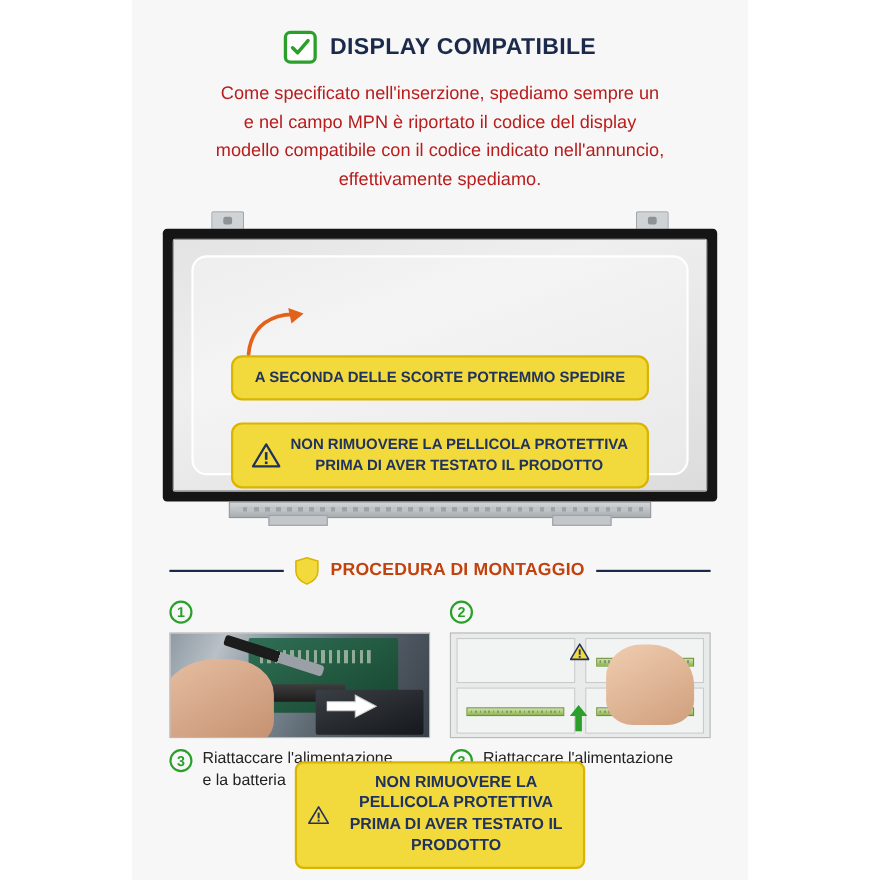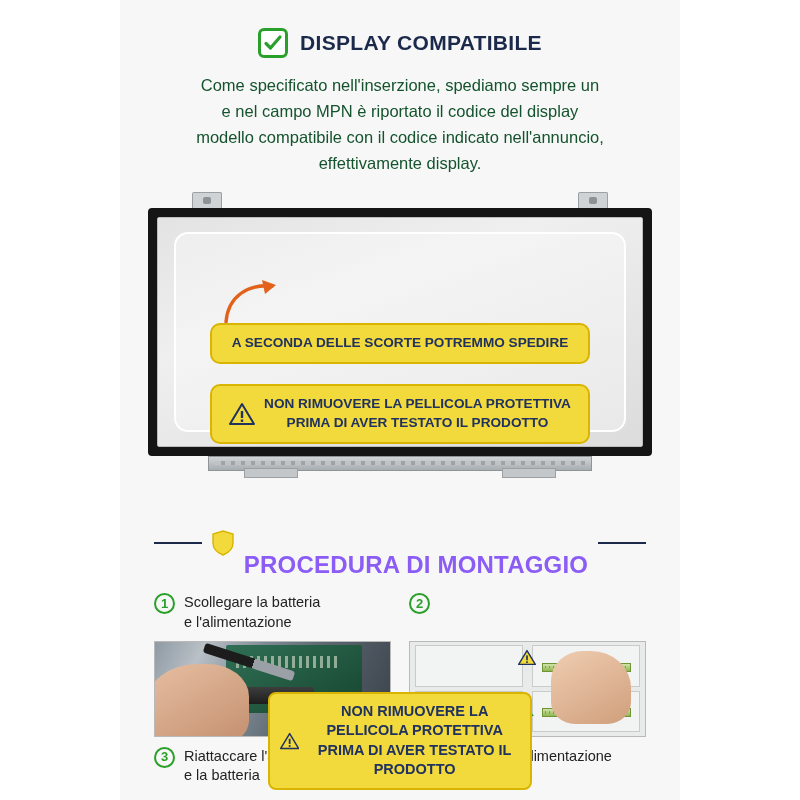--- a/index.html
+++ b/index.html
@@ -55,21 +55,21 @@
     font-weight: bold;
     color: #1b2a4a;
     letter-spacing: 0.3px;
   }
 
   .intro {
     margin: 14px 34px 0 34px;
     text-align: center;
     font-size: 16.5px;
     line-height: 1.58;
-    color: #14532d;
+    color: #b91c1c;
   }
 
   
   .screen-wrap {
     position: relative;
     margin: 16px 28px 0 28px;
     height: 300px;
   }
   .tab {
     position: absolute;
@@ -211,26 +211,25 @@
   .rule {
     flex: 1 1 auto;
     height: 2px;
     background: #1b2a4a;
   }
   .shield {
     width: 22px;
     height: 26px;
   }
   .section-title {
-    font-size: 24px;
+    font-size: 16px;
     font-weight: bold;
-    color: #8b5cf6;
+    color: #c2410c;
     letter-spacing: 0.2px;
     white-space: nowrap;
-    margin-top: 45px;
   }
 
   .steps {
     margin: 8px 34px 0 34px;
     display: grid;
     grid-template-columns: 1fr 1fr;
     column-gap: 18px;
     row-gap: 4px;
   }
   .step-label {
@@ -416,21 +415,21 @@
           <path d="M3 10.5 L7.5 15 L17 4" fill="none" stroke="#2aa02a" stroke-width="3.2" stroke-linecap="round" stroke-linejoin="round"></path>
         </svg>
       </span>
       <span class="header-title">DISPLAY COMPATIBILE</span>
     </div>
 
     <div class="intro">
       <div>Come specificato nell'inserzione, spediamo sempre un</div>
       <div>e nel campo MPN è riportato il codice del display</div>
       <div>modello compatibile con il codice indicato nell'annuncio,</div>
-      <div>effettivamente display.</div>
+      <div>effettivamente spediamo.</div>
     </div>
 
     <div class="screen-wrap">
       <div class="tab tab-left">
           <span class="hole"></span>
         </div>
       <div class="tab tab-right">
           <span class="hole"></span>
         </div>
 
@@ -474,24 +473,20 @@
         <path d="M11 1 L21 4 V13 C21 19 16 23 11 25 C6 23 1 19 1 13 V4 Z" fill="#f2d93c" stroke="#d9b400" stroke-width="1.4"></path>
       </svg>
       <span class="section-title">PROCEDURA DI MONTAGGIO</span>
       <span class="rule"></span>
     </div>
 
     <div class="steps">
 
       <div class="step-label">
         <span class="step-num">1</span>
-        <span>
-          <span>Scollegare la batteria</span><br>
-          <span>e l'alimentazione</span>
-        </span>
       </div>
 
       <div class="step-label">
         <span class="step-num">2</span>
       </div>
 
       <div class="photo">
         <div class="pcb">
           <div class="board"></div>
           <div class="batt"></div>

